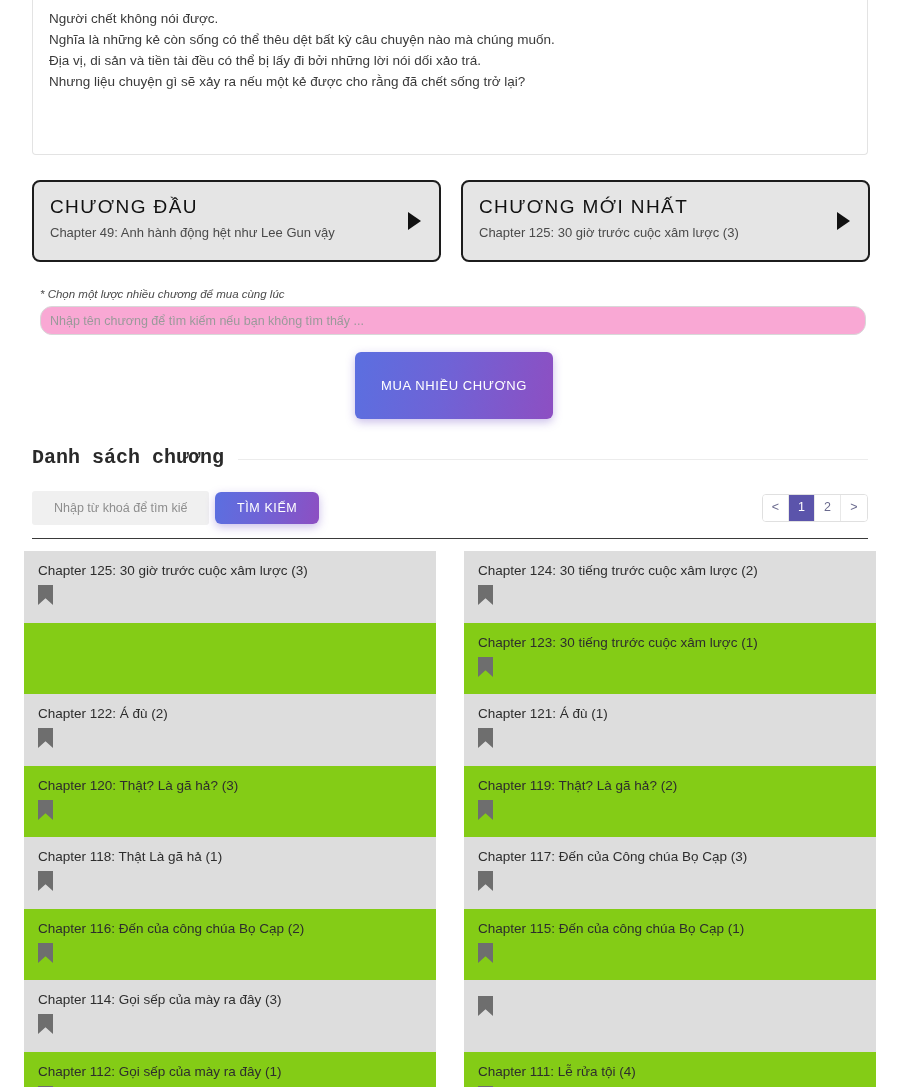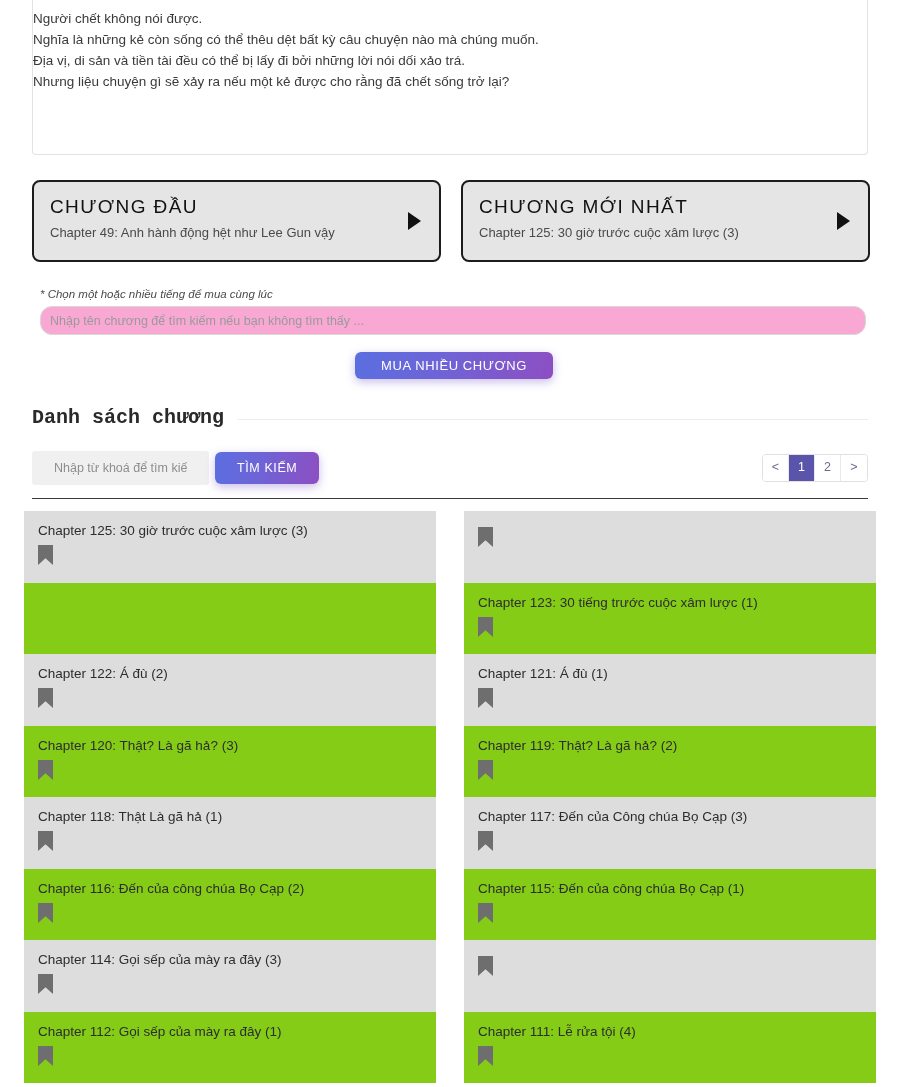--- a/index.html
+++ b/index.html
@@ -14,21 +14,21 @@
 
   .page { width: 900px; padding: 0; }
 
   
   .desc-box {
     margin: 0 32px;
     border: 1px solid #e3e3e3;
     border-top: none;
     border-radius: 0 0 4px 4px;
     background: #fff;
-    padding: 8px 10px 12px 0;
+    padding: 8px 10px 12px 16px;
     height: 155px;
   }
   .desc-line {
     font-size: 13.5px;
     line-height: 21px;
     color: #3a3a3a;
     white-space: nowrap;
   }
 
   
@@ -100,21 +100,21 @@
     border-radius: 6px;
     color: #fff;
     font-size: 13px;
     letter-spacing: 0.6px;
     font-family: inherit;
     cursor: pointer;
     background: linear-gradient(100deg, #5b6fe0 0%, #6f63d6 45%, #8d4fc2 100%);
     box-shadow: 0 3px 10px rgba(120,90,200,0.40);
   }
   .bulk-btn-row { text-align: center; margin-top: 17px; }
-  .bulk-btn { padding: 6px 26px; }
+  .bulk-btn { padding: 26px 26px; }
 
   
   .section-head {
     margin: 27px 32px 0 32px;
     display: flex;
     align-items: center;
     gap: 14px;
     font-family: Liberation Mono, monospace;
   }
   .section-title {
@@ -231,21 +231,21 @@
       <span class="nav-arrow"></span>
     </div>
     <div class="nav-box">
       <div class="nav-title">CHƯƠNG MỚI NHẤT</div>
       <div class="nav-sub">Chapter 125: 30 giờ trước cuộc xâm lược (3)</div>
       <span class="nav-arrow"></span>
     </div>
   </div>
 
   <div class="bulk-wrap">
-    <div class="bulk-note">* Chọn một hoặc nhiều tiếng để mua cùng lúc</div>
+    <div class="bulk-note">* Chọn một lược nhiều chương để mua cùng lúc</div>
     <input class="bulk-input" type="text" placeholder="Nhập tên chương để tìm kiếm nếu bạn không tìm thấy ..." style="">
     <div class="bulk-btn-row">
       <button class="btn-grad bulk-btn">MUA NHIỀU CHƯƠNG</button>
     </div>
   </div>
 
   <div class="section-head">
     <div class="section-title">Danh sách chương</div>
     <div class="section-rule"></div>
   </div>
@@ -265,20 +265,21 @@
   <div class="divider-strong"></div>
 
   <div class="chapter-grid" id="chapter-grid">
       <div class="ch-cell shade">
         <div class="ch-title">Chapter 125: 30 giờ trước cuộc xâm lược (3)</div>
         <svg class="bookmark" viewBox="0 0 15 20">
           <path d="M0 0 H15 V20 L7.5 13.2 L0 20 Z" fill="#6e6e6e"></path>
         </svg>
       </div>
       <div class="ch-cell shade">
+        <div class="ch-title">Chapter 124: 30 tiếng trước cuộc xâm lược (2)</div>
         <svg class="bookmark" viewBox="0 0 15 20">
           <path d="M0 0 H15 V20 L7.5 13.2 L0 20 Z" fill="#6e6e6e"></path>
         </svg>
       </div>
       <div class="ch-cell plain empty"></div>
       <div class="ch-cell plain">
         <div class="ch-title">Chapter 123: 30 tiếng trước cuộc xâm lược (1)</div>
         <svg class="bookmark" viewBox="0 0 15 20">
           <path d="M0 0 H15 V20 L7.5 13.2 L0 20 Z" fill="#6e6e6e"></path>
         </svg>

